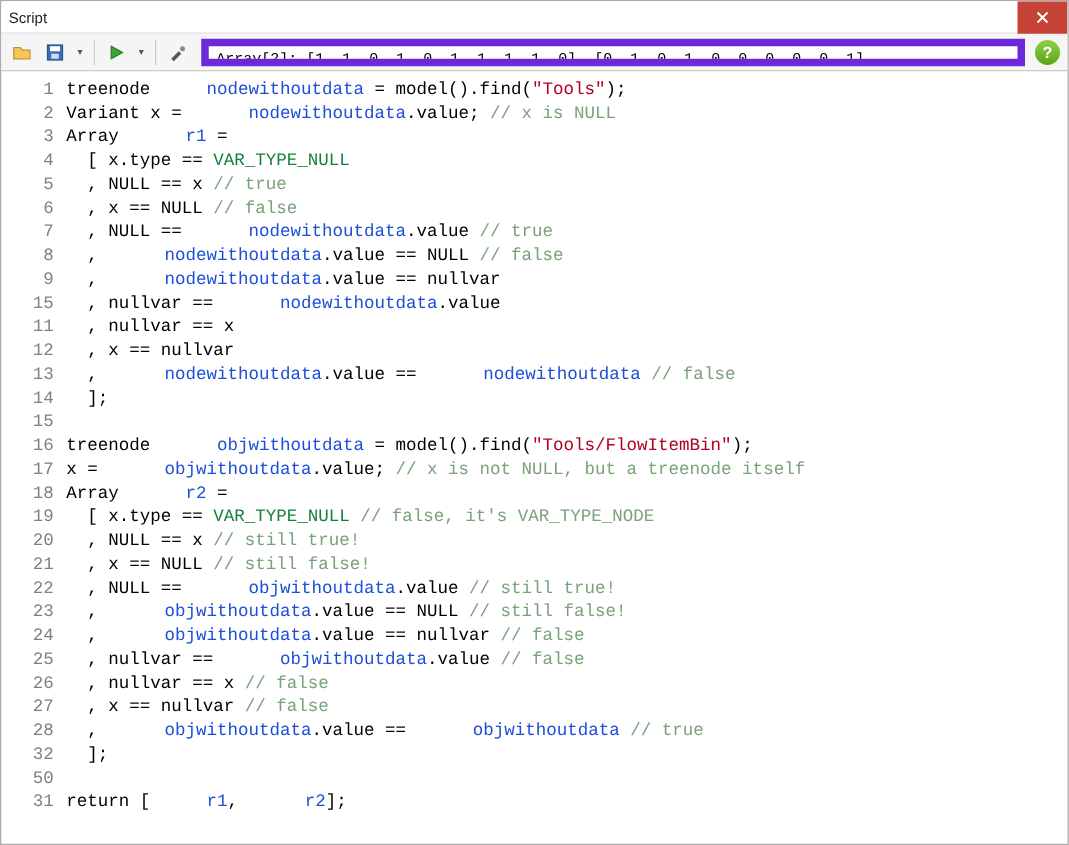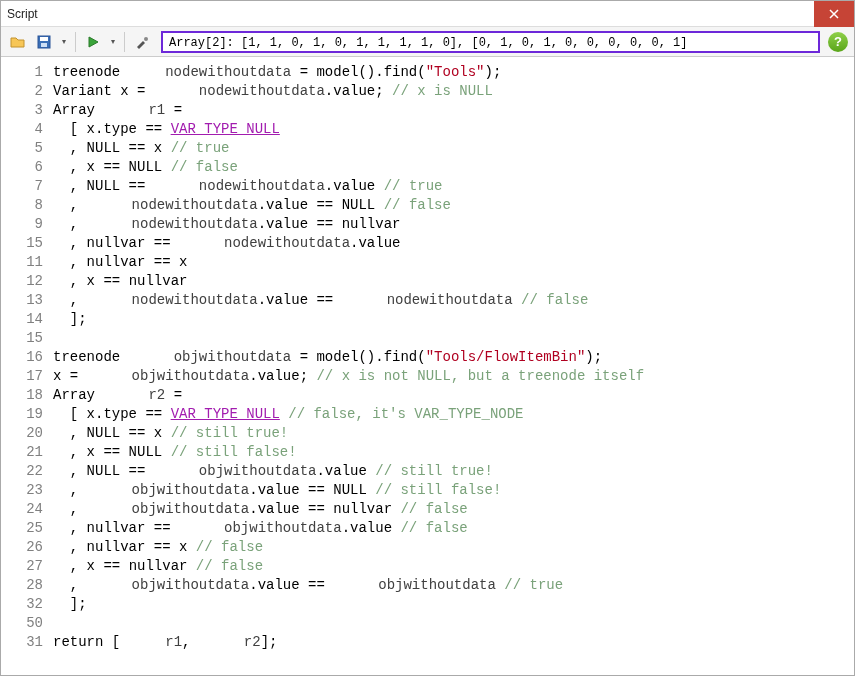--- a/index.html
+++ b/index.html
@@ -49,21 +49,21 @@
     border-radius: 2px;
   }
   .tb-sep { width: 1px; height: 20px; background: #ccc; margin: 0 2px; }
   .dropdown-caret {
     width: 10px; height: 22px; display:flex; align-items:center; justify-content:center;
     cursor: pointer; font-size: 8px; color: #555;
   }
   .result-box {
     flex: 1;
     height: 22px;
-    border: 2px solid #6d28d9;
+    border: 6px solid #6d28d9;
     background: #fff;
     padding: 0 6px;
     font-family: Consolas, "Courier New", monospace;
     font-size: 12px;
     line-height: 20px;
     margin: 0 4px;
     overflow: hidden;
     white-space: nowrap;
   }
   .help-btn {
@@ -93,22 +93,22 @@
     user-select: none;
   }
   .gutter div { height: 19px; }
   .code {
     flex: 1;
     white-space: pre;
     color: #000;
   }
   .code div { height: 19px; }
   .kw   { color: #000; font-weight: normal; }
-  .cnst { color: #a21caf; text-decoration: underline; }      
-  .id   { color: #404040; padding-left: 45px; }      
+  .cnst { color: #15803d; }      
+  .id   { color: #1d4ed8; padding-left: 45px; }      
   .str  { color: #b00020; }      
   .cmt  { color: #7aa27a; }         
   
   svg { display:block; }
 </style>
 </head>
 <body>
 
 <div class="titlebar">
   <span class="title">Script</span>

